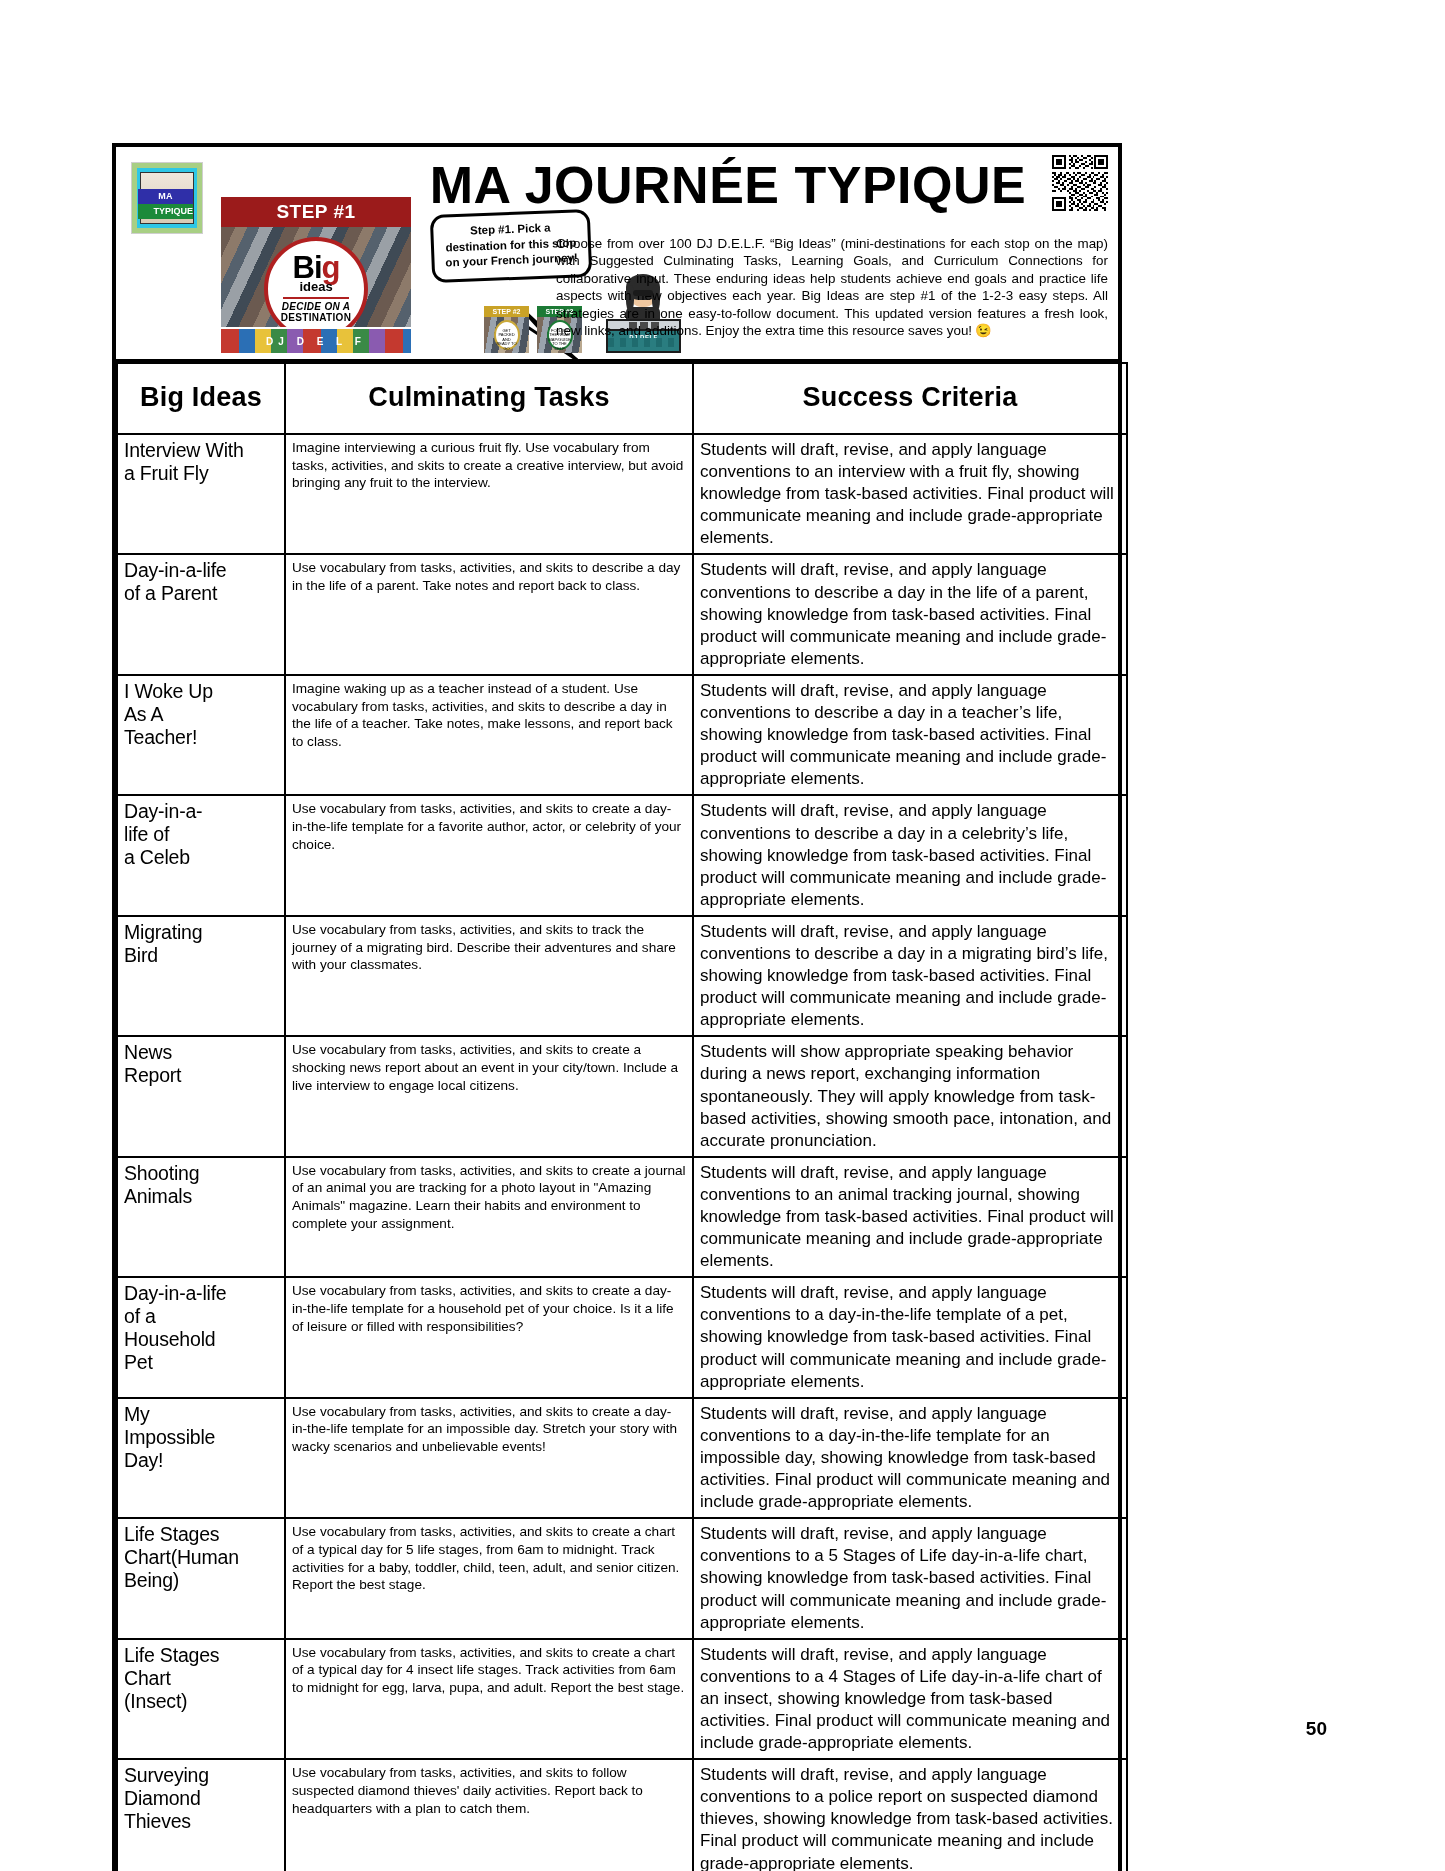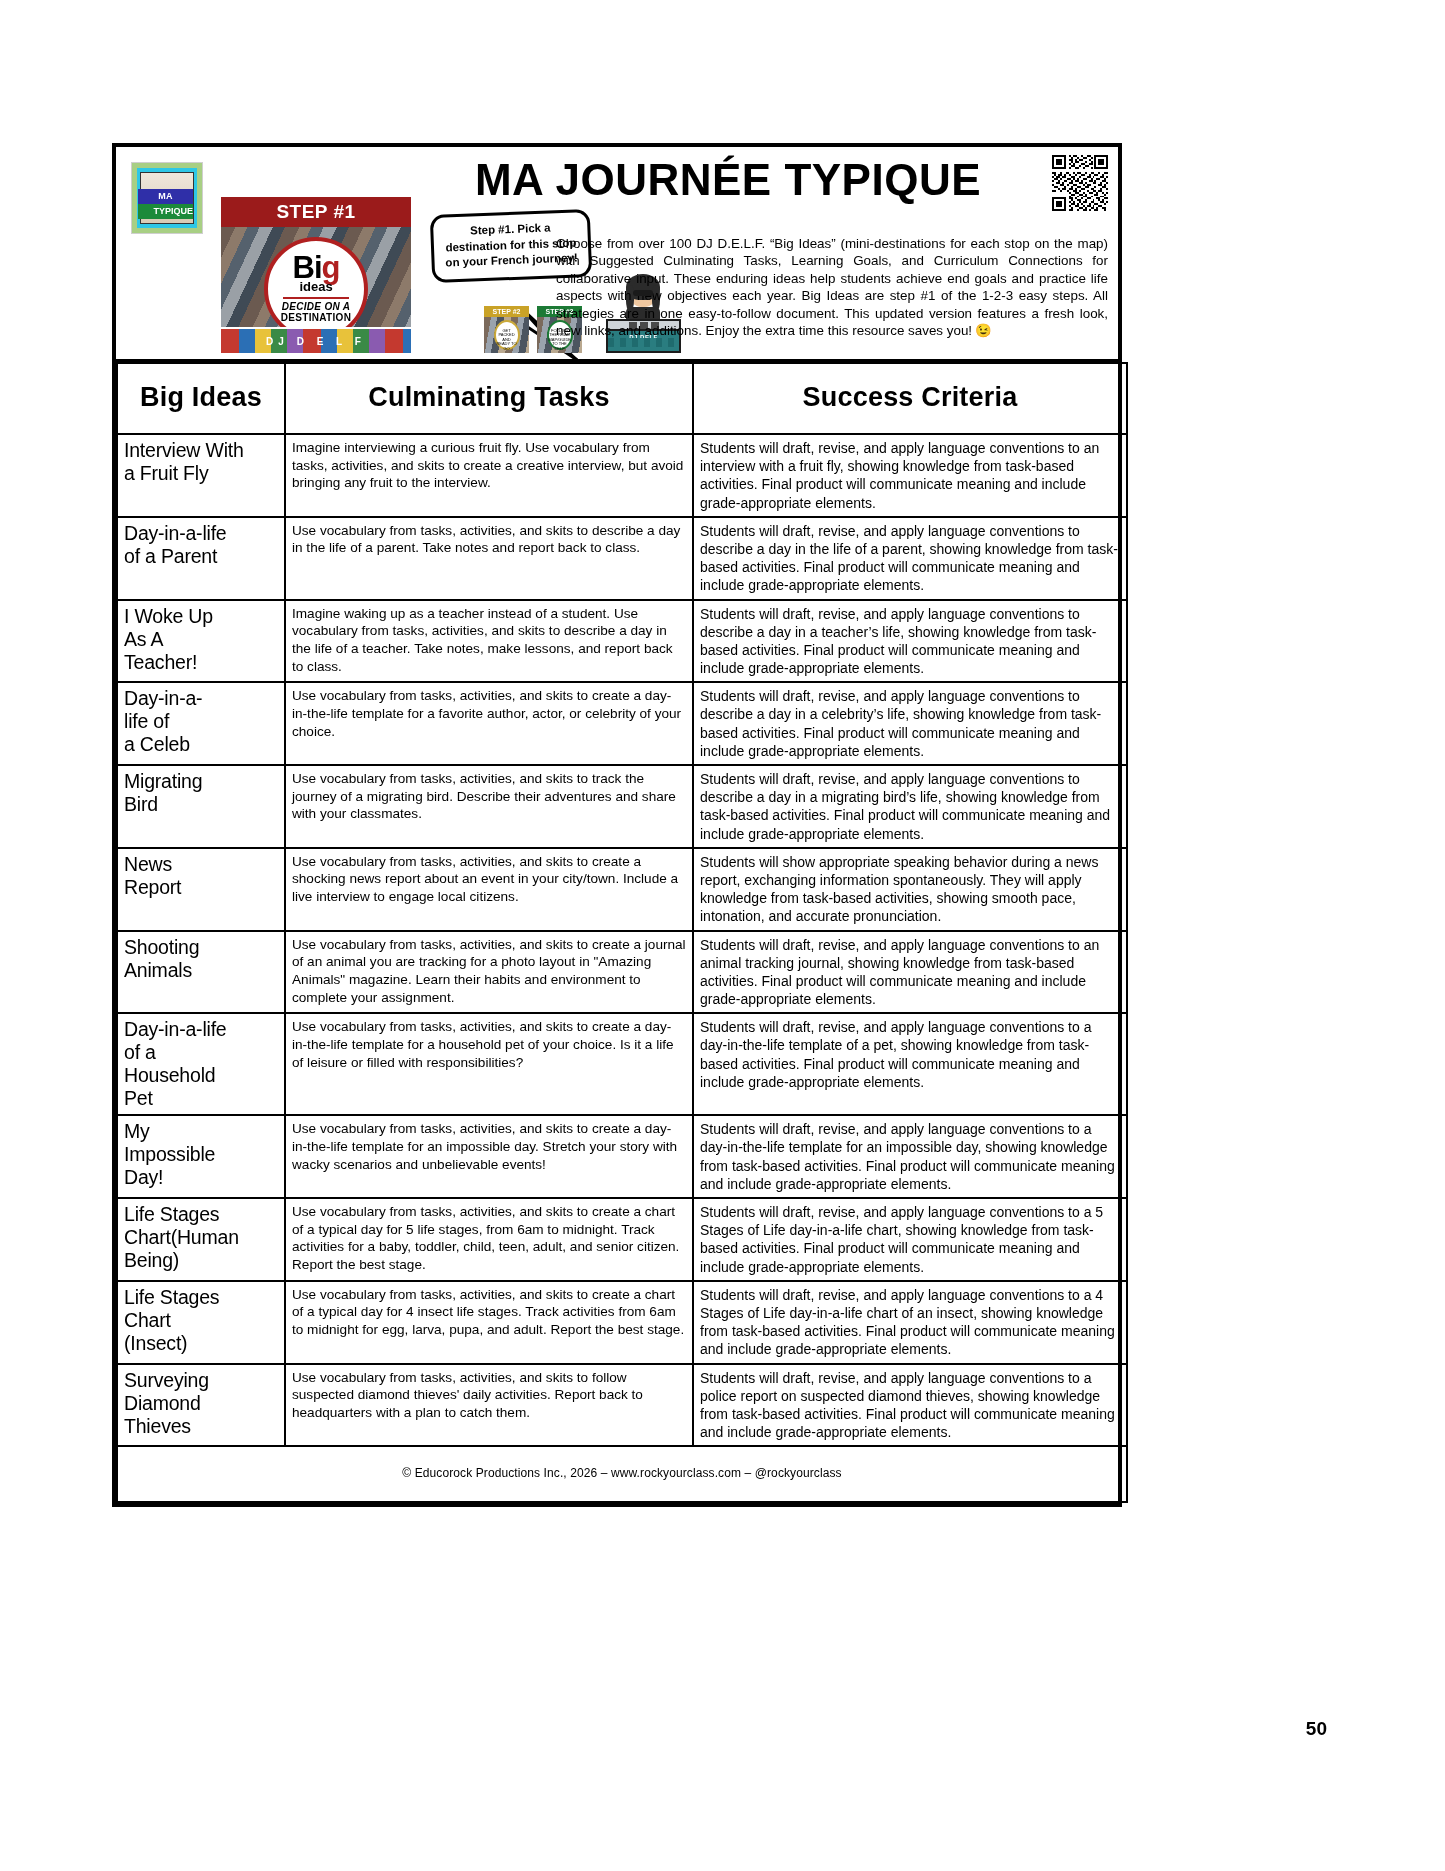--- a/index.html
+++ b/index.html
@@ -154,21 +154,21 @@
     background:#2a7d80; border:2px solid #1c1c1c; height:34px; position:relative;
   }
   .dj-top { background:#cfd4d8; height:10px; border-bottom:2px solid #1c1c1c; display:flex; gap:3px; justify-content:center; align-items:center;}
   .dj-top i { display:block; width:8px; height:7px; background:#4a4a4a; }
   .dj-label { color:#fff; font-size:6px; font-weight:bold; text-align:center; padding-top:3px; letter-spacing:.5px;}
   .dj-lines { position:absolute; left:0; right:0; bottom:4px; height:9px;
     background: repeating-linear-gradient(90deg,#1f6b6e 0 6px,#2a7d80 6px 12px); }
 
   .title-block { position: absolute; left: 280px; right: 0; top: 8px; }
   .doc-title {
-    text-align: center; font-size: 44px; font-weight: bold;
+    text-align: center; font-size: 52px; font-weight: bold;
     letter-spacing: .5px; margin: 0; padding-right: 58px;
     font-family: "Liberation Sans", sans-serif;
   }
   .intro {
     position: absolute; left: 440px; right: 10px; top: 88px;
     font-size: 13.4px; line-height: 1.30; text-align: justify;
     font-family: "Liberation Sans", sans-serif;
   }
   .qr {
     position: absolute; right: 10px; top: 8px;
@@ -194,21 +194,21 @@
     letter-spacing: .2px;
   }
   col.c1 { width: 168px; }
   col.c2 { width: 408px; }
   col.c3 { width: 434px; }
   td.idea {
     font-size: 19.5px; font-weight: normal; line-height: 1.18;
     letter-spacing: -.2px; padding-top: 7px;
   }
   td.task { font-size: 13.6px; line-height: 1.30; padding-top: 7px; }
-  td.crit { font-size: 14px; line-height: 1.30; padding-top: 7px; }
+  td.crit { font-size: 17px; line-height: 1.30; padding-top: 7px; }
 
   tr.footer td {
     border: 2px solid #000;
     text-align: center;
     font-size: 12px;
     padding: 19px 6px 21px;
     letter-spacing: .1px;
   }
 
   .page-num {

